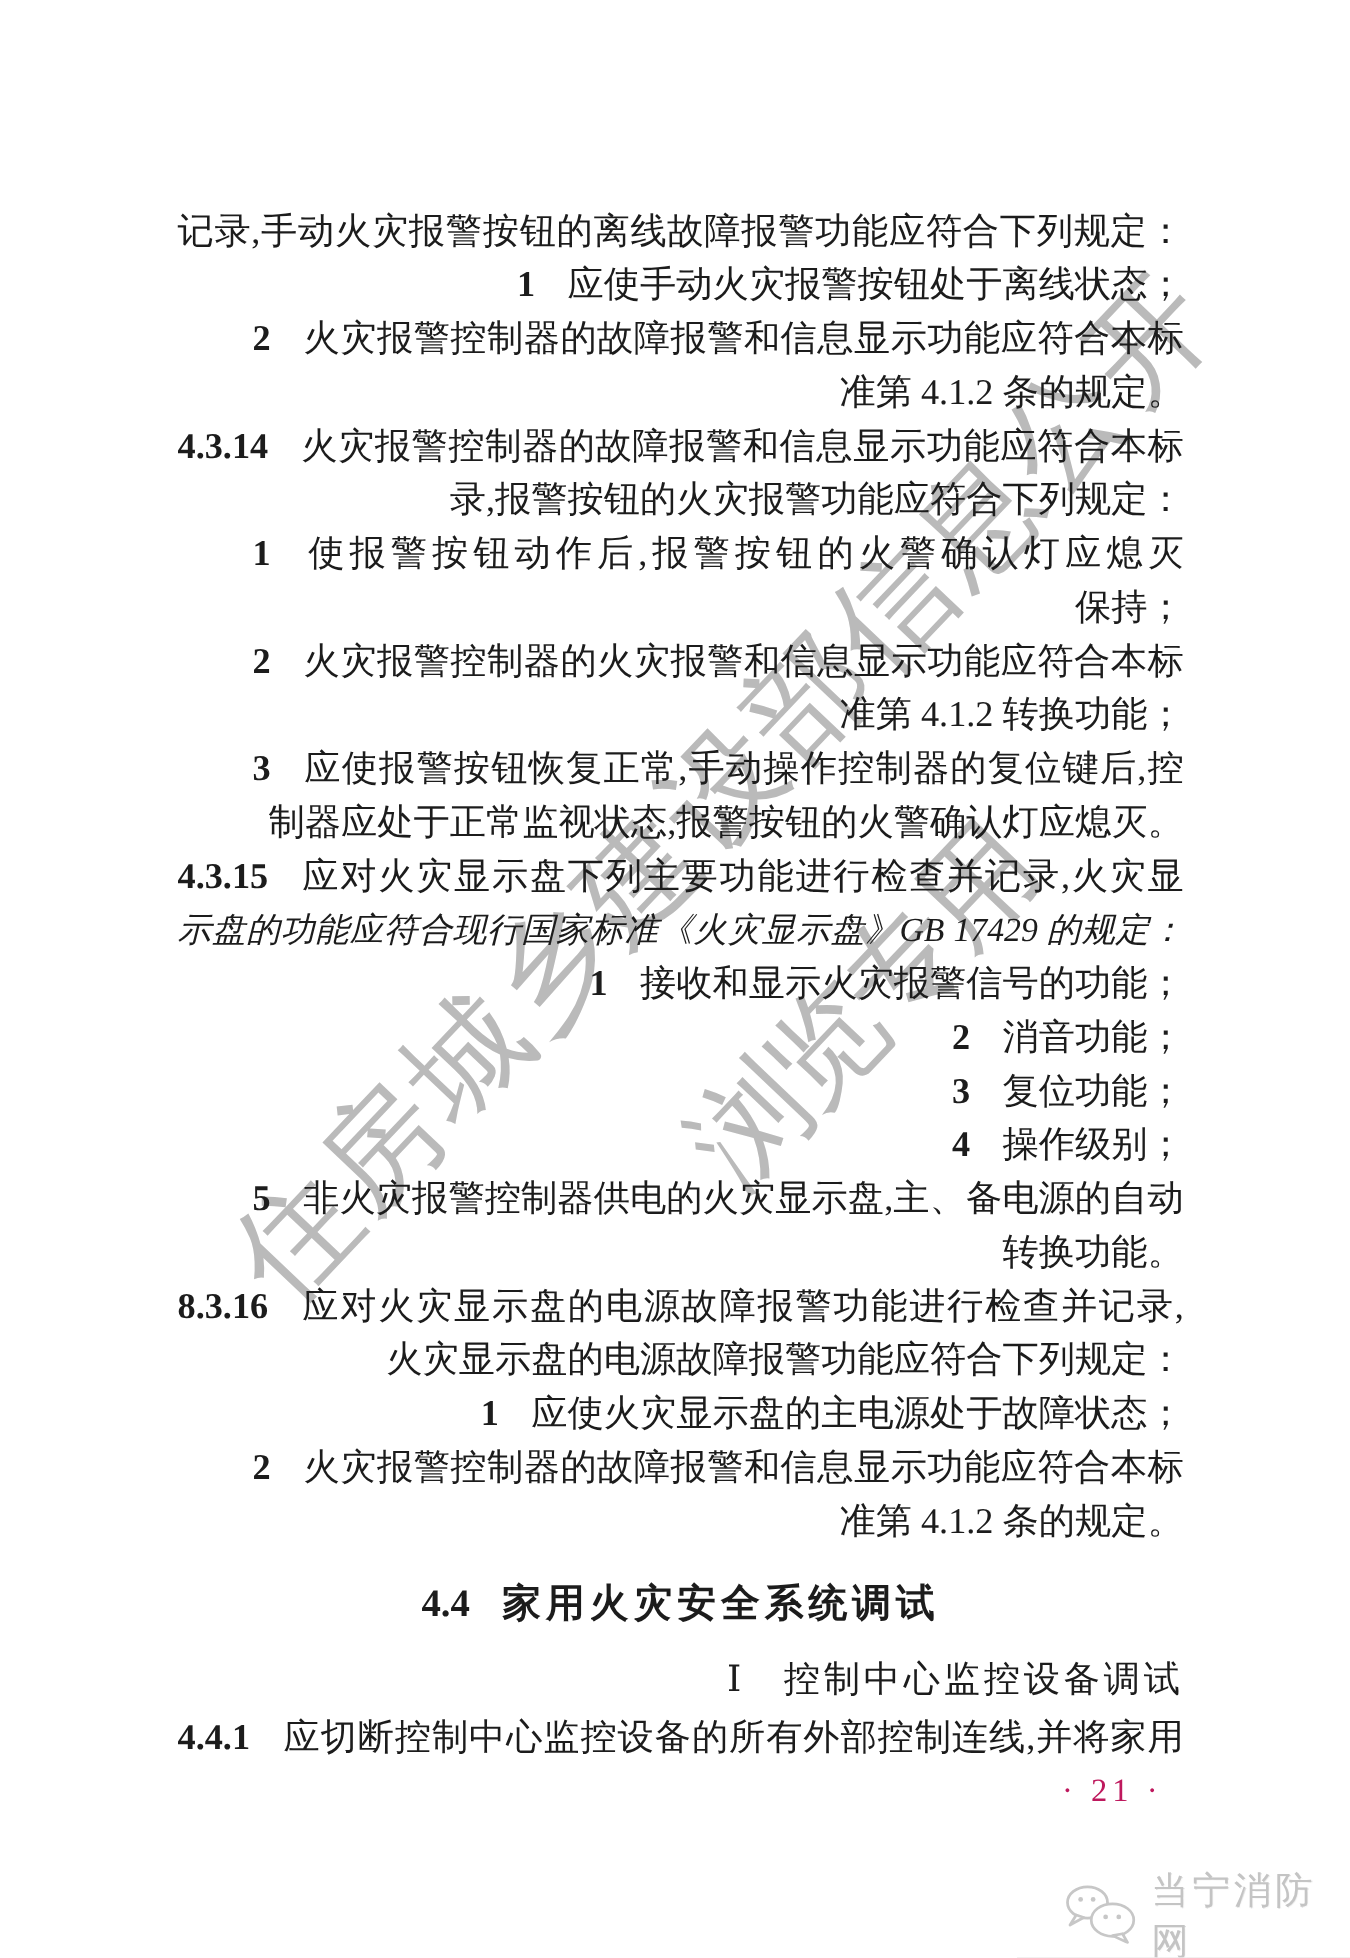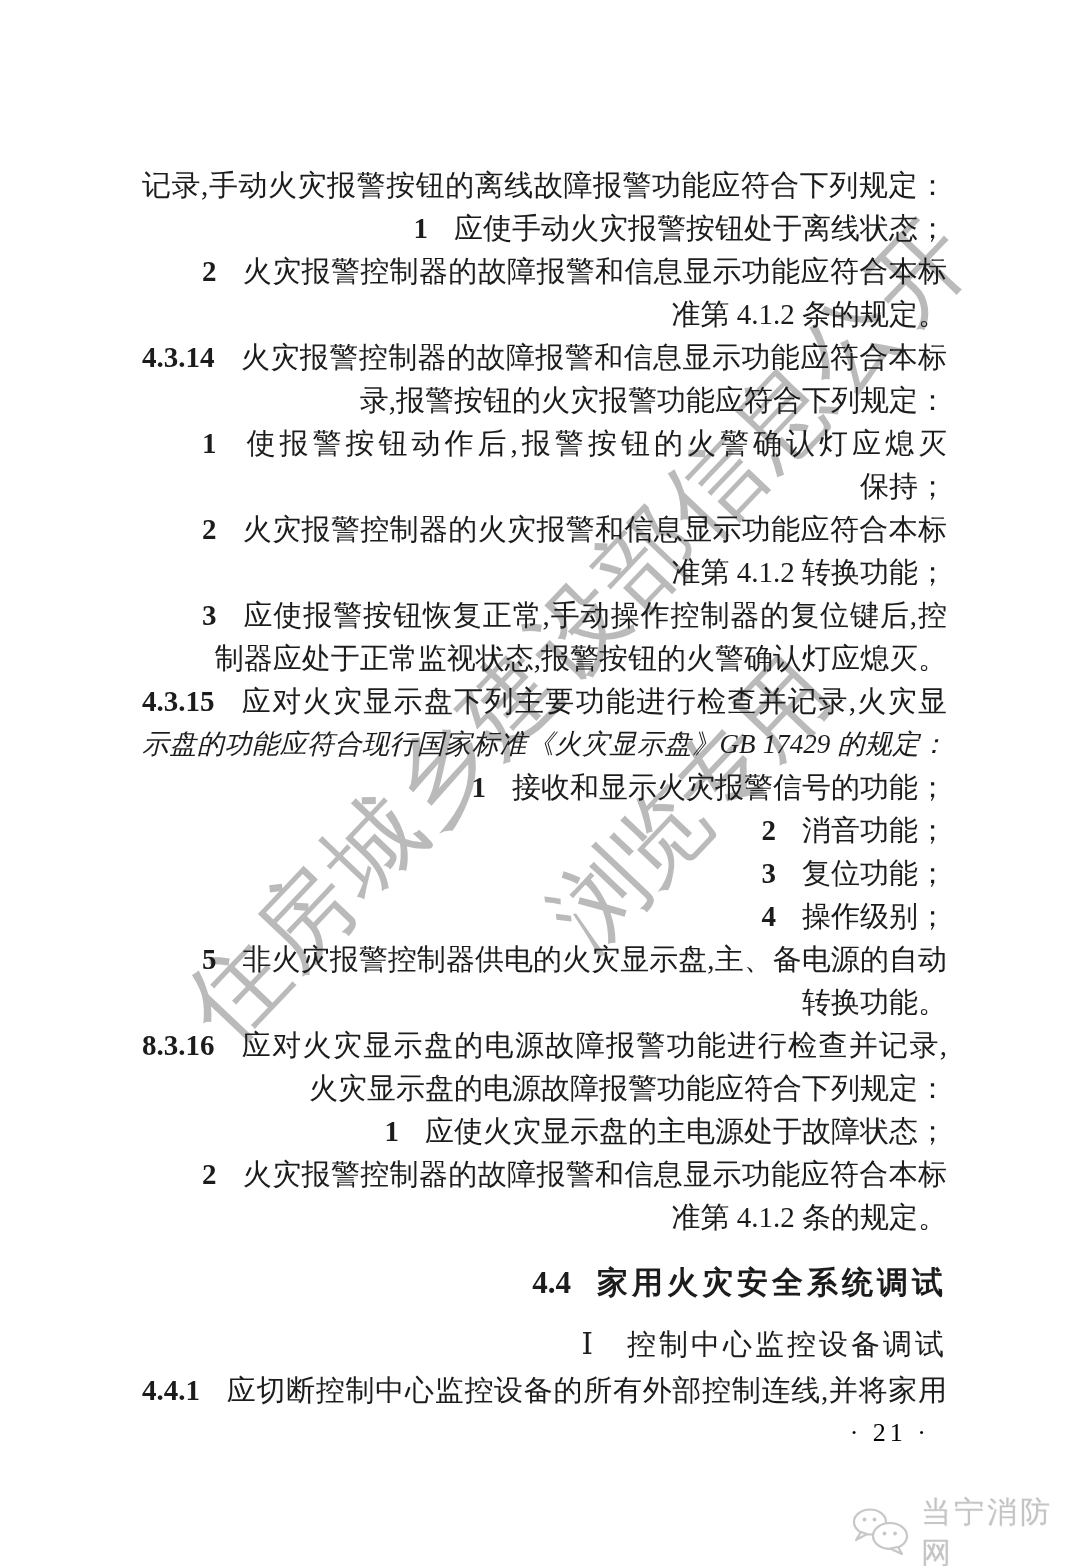--- a/index.html
+++ b/index.html
@@ -22,31 +22,31 @@
     transform:translate(-50%,-50%) rotate(-46.5deg);}
   
   .content{position:absolute;z-index:2;left:142px;top:164px;width:805px;}
   .line{font-size:29px;line-height:43px;height:43px;white-space:nowrap;text-align:right;}
   .line .num{font-weight:bold;margin-right:26px;}
   .line .num:empty{display:none;margin:0;}
   .line.item{padding-left:60px;}
   .line.full{text-align:justify;text-align-last:justify;}
   .line.tight{font-size:27px;font-style:italic;}
   .heading{margin-top:22px;height:43px;line-height:43px;
-    text-align:right;font-weight:bold;font-size:31px;}
+    text-align:center;font-weight:bold;font-size:31px;}
   .heading .num{margin-right:26px;}
   .heading .ttl{letter-spacing:4px;}
   .subheading{margin-top:19px;height:43px;line-height:43px;
     text-align:right;font-size:29px;}
   .subheading .num{margin-right:34px;}
   .subheading .ttl{letter-spacing:3px;}
   .closing{margin-top:3px;}
   
   .page-number{position:absolute;z-index:2;top:1415px;right:150px;
-    font-size:26px;line-height:36px;letter-spacing:4px;color:#000000;}
+    font-size:26px;line-height:36px;letter-spacing:4px;color:#be185d;}
   
   .site-logo{position:absolute;z-index:2;left:848px;top:1492px;
     display:flex;align-items:center;gap:9px;}
   .site-logo .logo-text{
     font-size:30px;letter-spacing:3px;color:#c4c4c4;
     text-shadow:2px 2px 1px rgba(255,255,255,.95),1px 1px 0 #dcdcdc;
     font-family:"Liberation Sans","DejaVu Sans",sans-serif;}
 </style>
 </head>
 <body>

